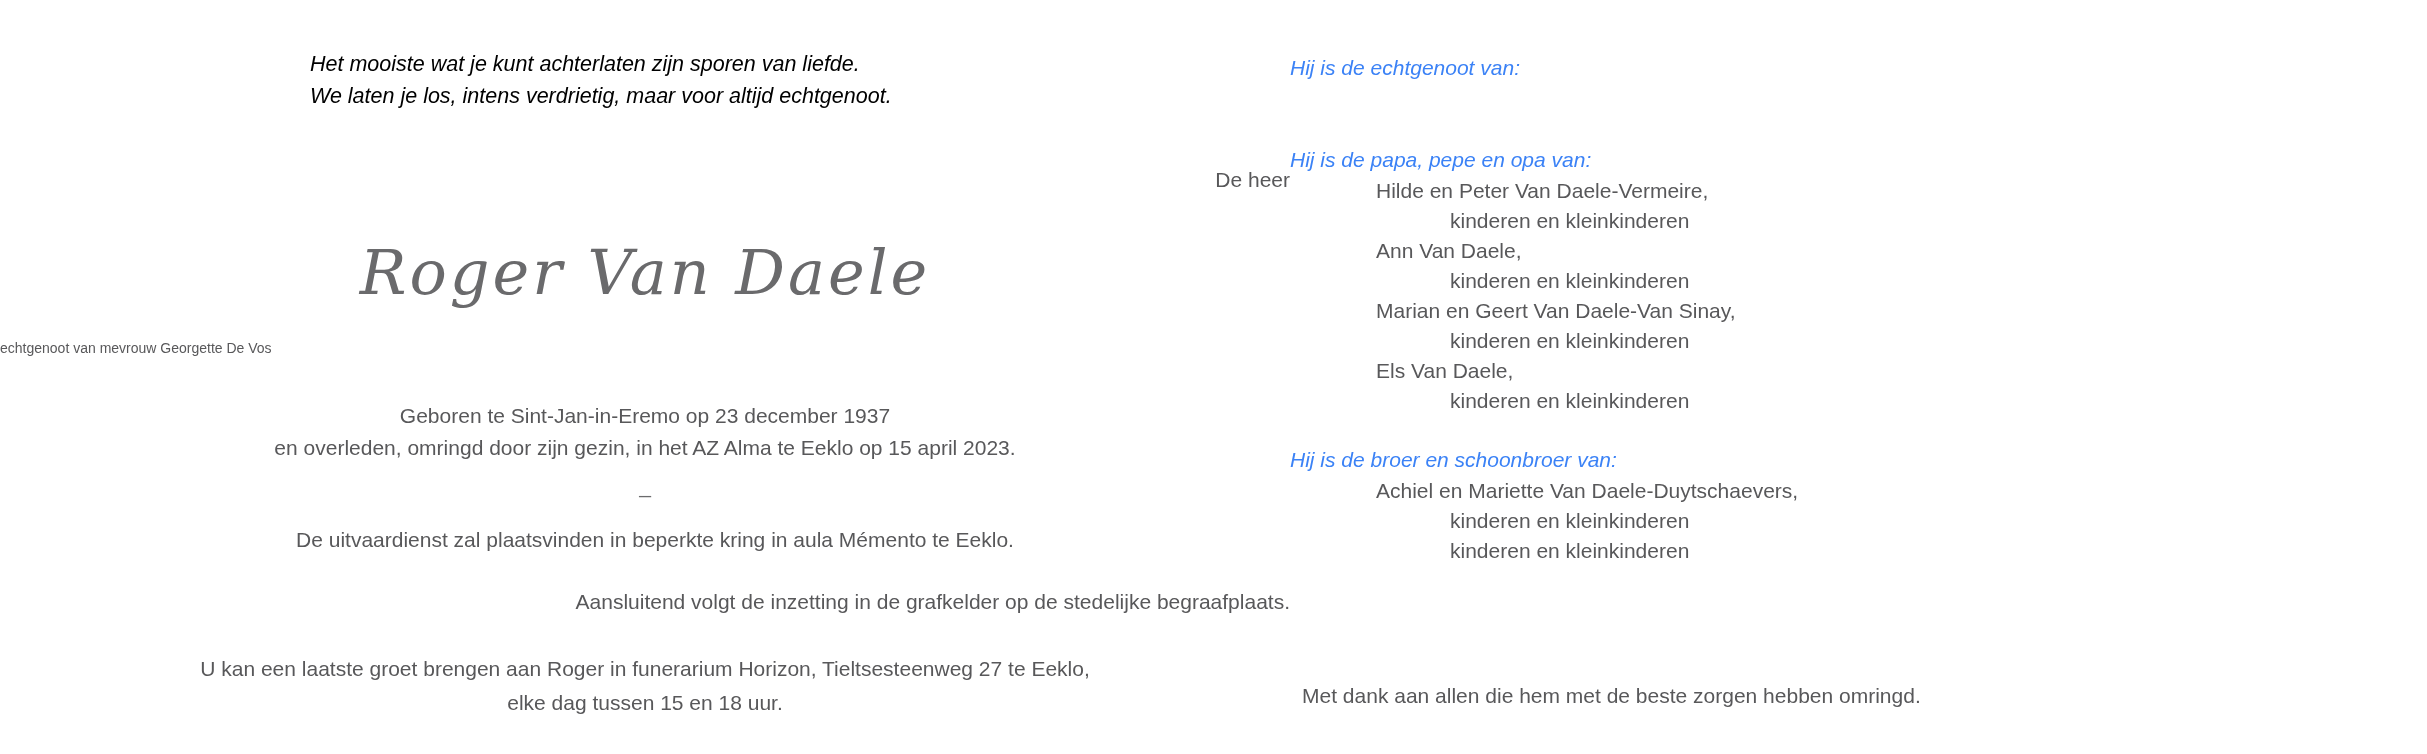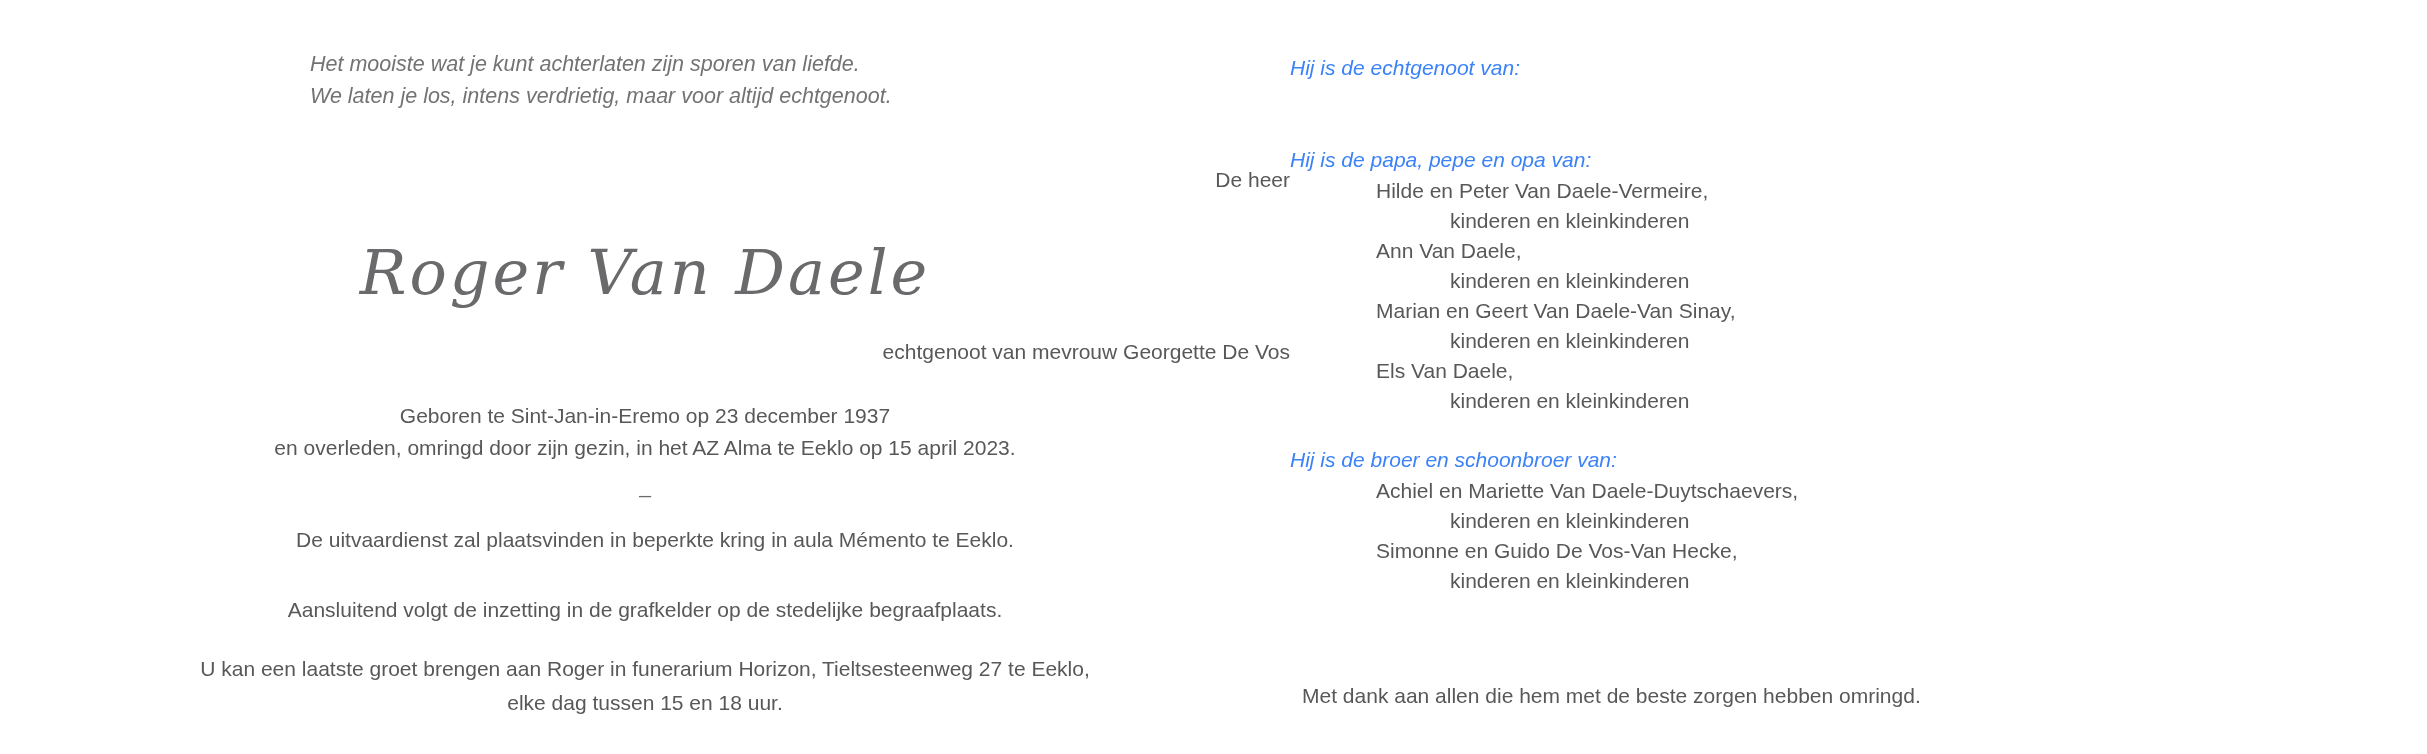--- a/index.html
+++ b/index.html
@@ -31,21 +31,21 @@
   }
 
   
   .quote {
     position: absolute;
     left: 310px;
     top: 48px;
     font-style: italic;
     font-size: 21.5px;
     line-height: 32px;
-    color: #737373;
+    color: #000000;
     white-space: nowrap;
   }
   .deheer {
     position: absolute;
     left: 0;
     right: 0;
     top: 168px;
     text-align: right;
     font-size: 21px;
     color: #58585a;
@@ -61,58 +61,57 @@
     font-weight: 400;
     font-size: 62px;
     letter-spacing: 3px;
     color: #6a6a6c;
   }
   .spouse {
     position: absolute;
     left: 0;
     right: 0;
     top: 340px;
+    text-align: left;
+    font-size: 14px;
+  }
+  .born {
+    position: absolute;
+    left: 0;
+    right: 0;
+    top: 400px;
+    text-align: center;
+    font-size: 21px;
+    line-height: 32px;
+  }
+  .dash {
+    position: absolute;
+    left: 0;
+    right: 0;
+    top: 474px;
+    text-align: center;
+    font-size: 21px;
+    color: #6b6b6d;
+  }
+  .svc1 {
+    position: absolute;
+    left: 0;
+    right: 0;
+    top: 528px;
+    text-align: center;
+    font-size: 21px;
+    padding-left: 20px;
+  }
+  .svc2 {
+    position: absolute;
+    left: 0;
+    right: 0;
+    top: 590px;
     text-align: right;
     font-size: 21px;
-  }
-  .born {
-    position: absolute;
-    left: 0;
-    right: 0;
-    top: 400px;
-    text-align: center;
-    font-size: 21px;
-    line-height: 32px;
-  }
-  .dash {
-    position: absolute;
-    left: 0;
-    right: 0;
-    top: 474px;
-    text-align: center;
-    font-size: 21px;
-    color: #6b6b6d;
-  }
-  .svc1 {
-    position: absolute;
-    left: 0;
-    right: 0;
-    top: 528px;
-    text-align: center;
-    font-size: 21px;
-    padding-left: 20px;
-  }
-  .svc2 {
-    position: absolute;
-    left: 0;
-    right: 0;
-    top: 590px;
-    text-align: center;
-    font-size: 21px;
-    margin-top: 8px;
   }
   .svc3 {
     position: absolute;
     left: 0;
     right: 0;
     top: 652px;
     text-align: center;
     font-size: 21px;
     line-height: 34px;
   }
@@ -210,21 +209,20 @@
     </div>
 
     <div class="rblock" style="top:448px;">
       <div class="rhead">Hij is de broer en schoonbroer van:</div>
 
       <div class="rgroup">
         <div class="rname">Achiel en Mariette Van Daele-Duytschaevers,</div>
         <div class="rsub">kinderen en kleinkinderen</div>
       </div>
       <div class="rgroup">
-        <div class="rname">Simonne en Guido De Vos-Van Hecke,</div>
         <div class="rsub">kinderen en kleinkinderen</div>
       </div>
     </div>
 
     <div class="thanks">Met dank aan allen die hem met de beste zorgen hebben omringd.</div>
 
   </div>
 
 </div>
 

